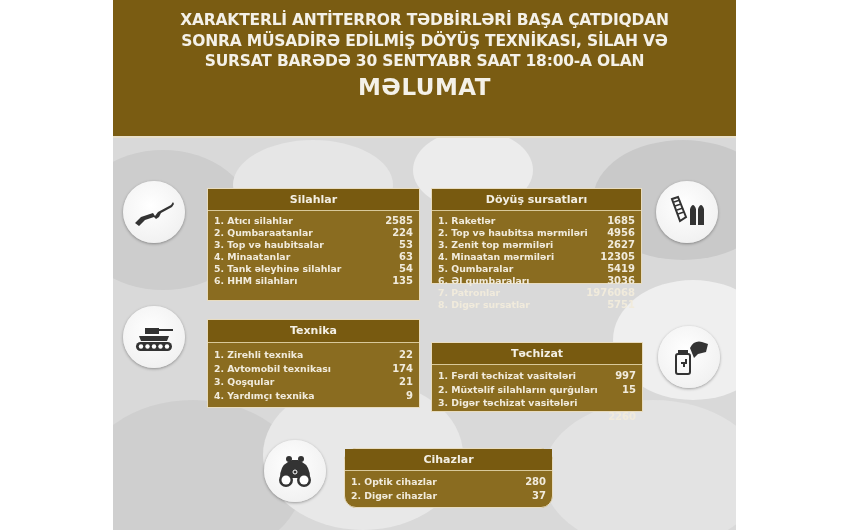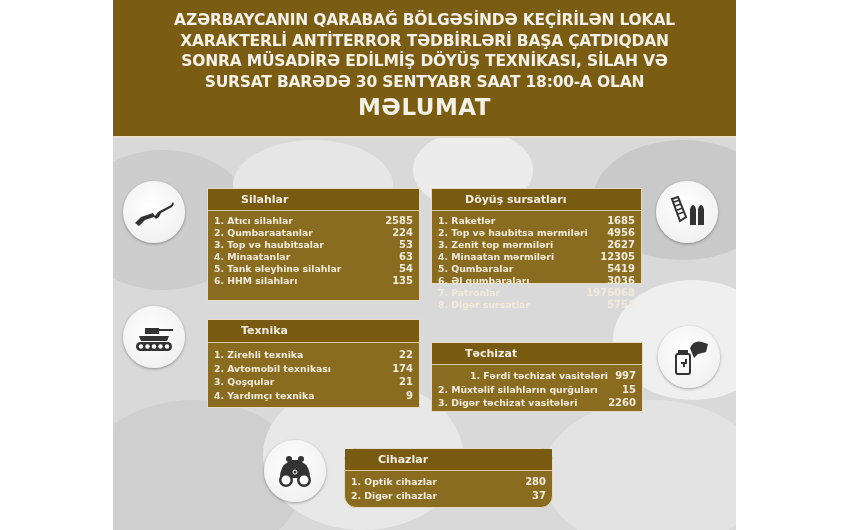--- a/index.html
+++ b/index.html
@@ -6,22 +6,22 @@
   body { width:850px; height:530px; background:#ffffff; position:relative; overflow:hidden;
          font-family:"DejaVu Sans", "Liberation Sans", sans-serif; }
   .poster { position:absolute; left:113px; top:0; width:623px; height:530px; overflow:hidden;
             background:#d9d9d9; }
   .camo { position:absolute; border-radius:50%; }
   .header { position:absolute; left:0; top:0; width:623px; height:136px; background:#7a5c12;
             border-bottom:2px solid #e8e0cc; color:#f4f1e8; text-align:center; }
   .header .lines { padding-top:10px; font-weight:bold; font-size:15.5px; line-height:20.5px; letter-spacing:-0.2px; }
   .header .big { font-weight:bold; font-size:23px; line-height:28px; margin-top:1px; letter-spacing:0.5px; }
   .box { position:absolute; background:#8a6c20; border:1px solid #e8dcc0; box-sizing:border-box; }
-  .box .bh { background:#785a10; color:#f3efe4; text-align:left; font-weight:bold; font-size:11px;
-             border-bottom:1px solid #d9c99a;padding-left:33px; }
+  .box .bh { background:#785a10; color:#f3efe4; text-align:center; font-weight:bold; font-size:11px;
+             border-bottom:1px solid #d9c99a; }
   .box .bb { padding:4px 6px 0 6px; }
   .row { display:flex; justify-content:space-between; color:#f1ebdc; font-size:9.3px; line-height:12px; font-weight:bold; }
   .row .v { text-align:right; font-size:10px; }
   .icon { position:absolute; width:62px; height:62px; border-radius:50%; background:radial-gradient(circle at 45% 40%, #ffffff 0%, #f2f2f2 70%, #e4e4e4 100%);
           box-shadow:0 1px 3px rgba(0,0,0,0.35); display:flex; align-items:center; justify-content:center; }
   .icon svg { width:46px; height:46px; }
 </style>
 </head>
 <body>
 
@@ -31,21 +31,20 @@
   <div class="camo" style="left:120px;top:140px;width:160px;height:90px;background:#e6e6e6;"></div>
   <div class="camo" style="left:300px;top:130px;width:120px;height:80px;background:#ececec;"></div>
   <div class="camo" style="left:480px;top:140px;width:180px;height:120px;background:#c9c9c9;"></div>
   <div class="camo" style="left:-30px;top:400px;width:220px;height:160px;background:#cfcfcf;"></div>
   <div class="camo" style="left:150px;top:380px;width:200px;height:150px;background:#e8e8e8;"></div>
   <div class="camo" style="left:430px;top:400px;width:220px;height:150px;background:#e3e3e3;"></div>
   <div class="camo" style="left:500px;top:280px;width:160px;height:120px;background:#efefef;"></div>
 
   <div class="header">
     <div class="lines">
-      <div>AZƏRBAYCANIN QARABAĞ BÖLGƏSİNDƏ KEÇİRİLƏN LOKAL</div>
       <div>XARAKTERLİ ANTİTERROR TƏDBİRLƏRİ BAŞA ÇATDIQDAN</div>
       <div>SONRA MÜSADİRƏ EDİLMİŞ DÖYÜŞ TEXNİKASI, SİLAH VƏ</div>
       <div>SURSAT BARƏDƏ 30 SENTYABR SAAT 18:00-A OLAN</div>
     </div>
     <div class="big">MƏLUMAT</div>
   </div>
 
   <div class="icon" style="left:10px;top:181px;">
     <svg viewBox="0 0 46 46">
         <path d="M4 34 L10 28 L22 24 L24 27 L27 23 L40 16 L42 13 L43 15 L41 18 L30 24 L28 28 L25 30 L23 28 L14 31 L8 37 Z" fill="#333"></path>
@@ -179,29 +178,29 @@
       <div class="row" style="line-height:13.5px;">
           <span>4. Yardımçı texnika</span>
           <span class="v">9</span>
         </div>
     </div>
   </div>
 
   <div class="box" style="left:318px;top:342px;width:212px;height:70px;">
     <div class="bh" style="height:21px;line-height:21px;">Təchizat</div>
     <div class="bb" style="padding-top:4px;">
-      <div class="row" style="line-height:13.5px;margin-left:32px;">
+      <div class="row" style="line-height:13.5px;">
           <span>1. Fərdi təchizat  vasitələri</span>
           <span class="v">997</span>
         </div>
       <div class="row" style="line-height:13.5px;">
           <span>2. Müxtəlif silahların qurğuları</span>
           <span class="v">15</span>
         </div>
-      <div class="row" style="line-height:13.5px;">
+      <div class="row" style="line-height:13.5px;flex-direction:column;">
           <span>3. Digər təchizat vasitələri</span>
           <span class="v">2260</span>
         </div>
     </div>
   </div>
 
   <div class="box" style="left:231px;top:448px;width:209px;height:60px;border-radius:12px;">
     <div class="bh" style="height:21px;line-height:21px;">Cihazlar</div>
     <div class="bb" style="padding-top:4px;">
       <div class="row" style="line-height:13.5px;">

